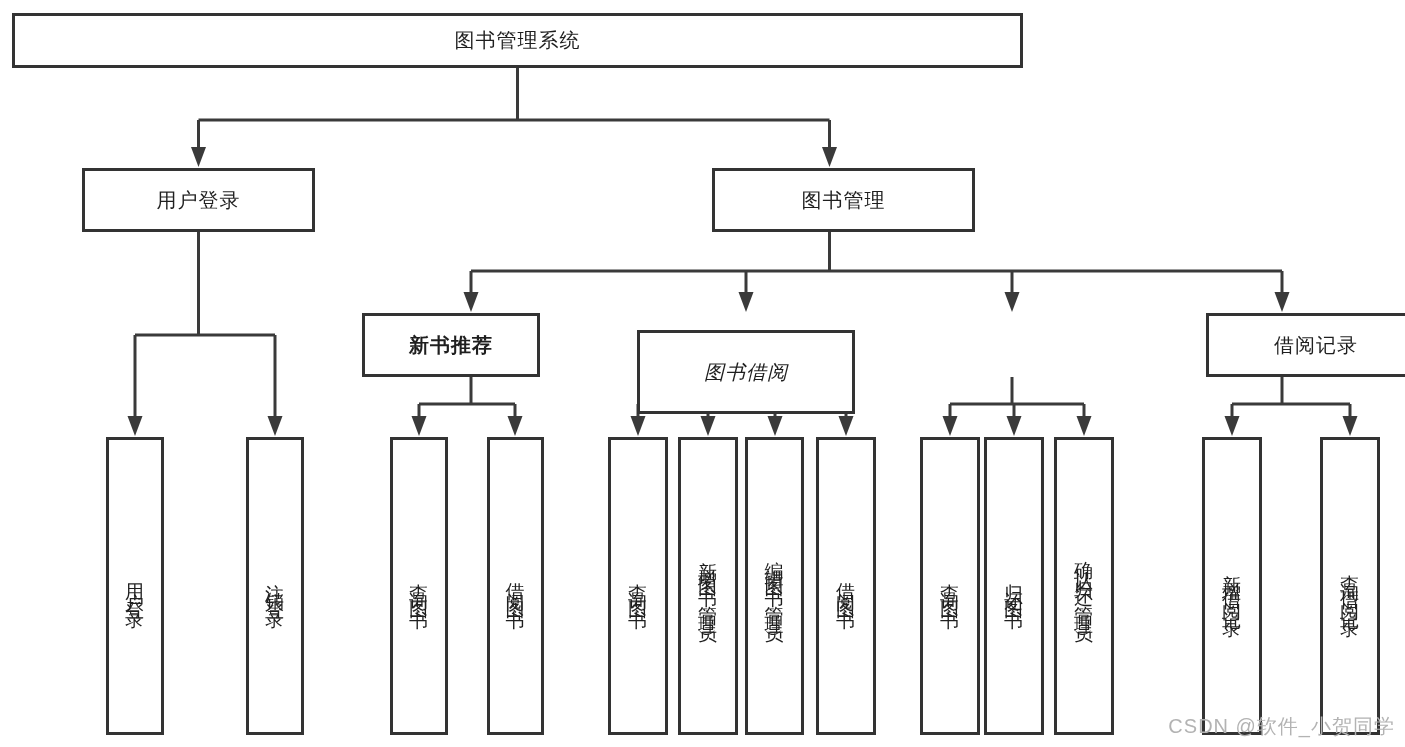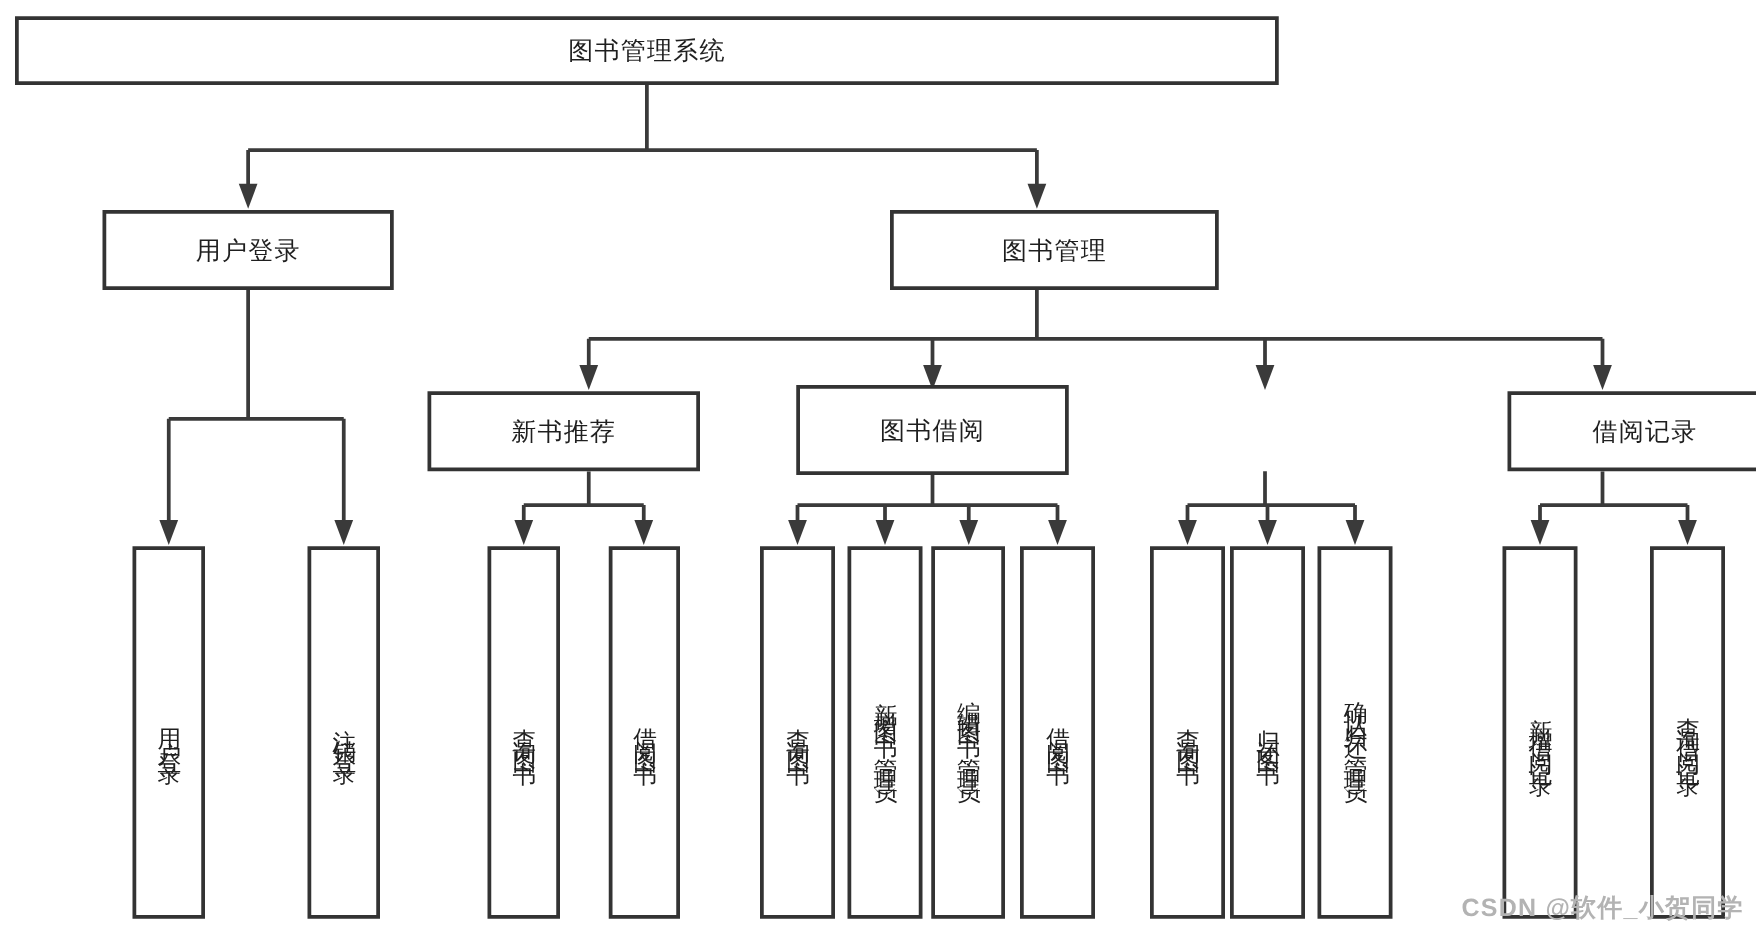--- a/index.html
+++ b/index.html
@@ -14,21 +14,21 @@
     z-index:2;
   }
   .hnode{font-size:20px;letter-spacing:1px;}
   .leaf{
     writing-mode:vertical-rl;text-orientation:mixed;
     font-size:19px;letter-spacing:9px;line-height:1;
   }
   .connectors{position:absolute;left:0;top:0;z-index:1;}
   .watermark{
     position:absolute;top:713px;right:10px;z-index:6;
-    font-size:20px;color:#b3b3b3;letter-spacing:1px;font-weight:bold;
+    font-size:20px;color:#b3b3b3;letter-spacing:1px;
   }
 </style>
 </head>
 <body>
 
 <div class="canvas">
 
   <svg class="connectors" width="1405" height="747" viewBox="0 0 1405 747">
     <g stroke="#3a3a3a" stroke-width="3" fill="none">
 
@@ -99,24 +99,24 @@
     <span>图书管理系统</span>
   </div>
 
   <div class="node hnode" style="left:82px;top:168px;width:233px;height:64px;">
     <span>用户登录</span>
   </div>
   <div class="node hnode" style="left:712px;top:168px;width:263px;height:64px;">
     <span>图书管理</span>
   </div>
 
-  <div class="node hnode" style="left:342px;top:313px;width:218px;height:64px;">
+  <div class="node hnode" style="left:362px;top:313px;width:178px;height:64px;font-weight:bold;">
     <span>新书推荐</span>
   </div>
-  <div class="node hnode" style="left:637px;top:308px;width:218px;height:72px;">
+  <div class="node hnode" style="left:637px;top:330px;width:218px;height:84px;font-style:italic;">
     <span>图书借阅</span>
   </div>
   <div class="node hnode" style="left:1172px;top:313px;width:220px;height:64px;margin-left:34px;">
     <span>借阅记录</span>
   </div>
 
   <div class="node leaf" style="left:106px;top:437px;width:58px;height:298px;">
     <span>用户登录</span>
   </div>
   <div class="node leaf" style="left:246px;top:437px;width:58px;height:298px;">

